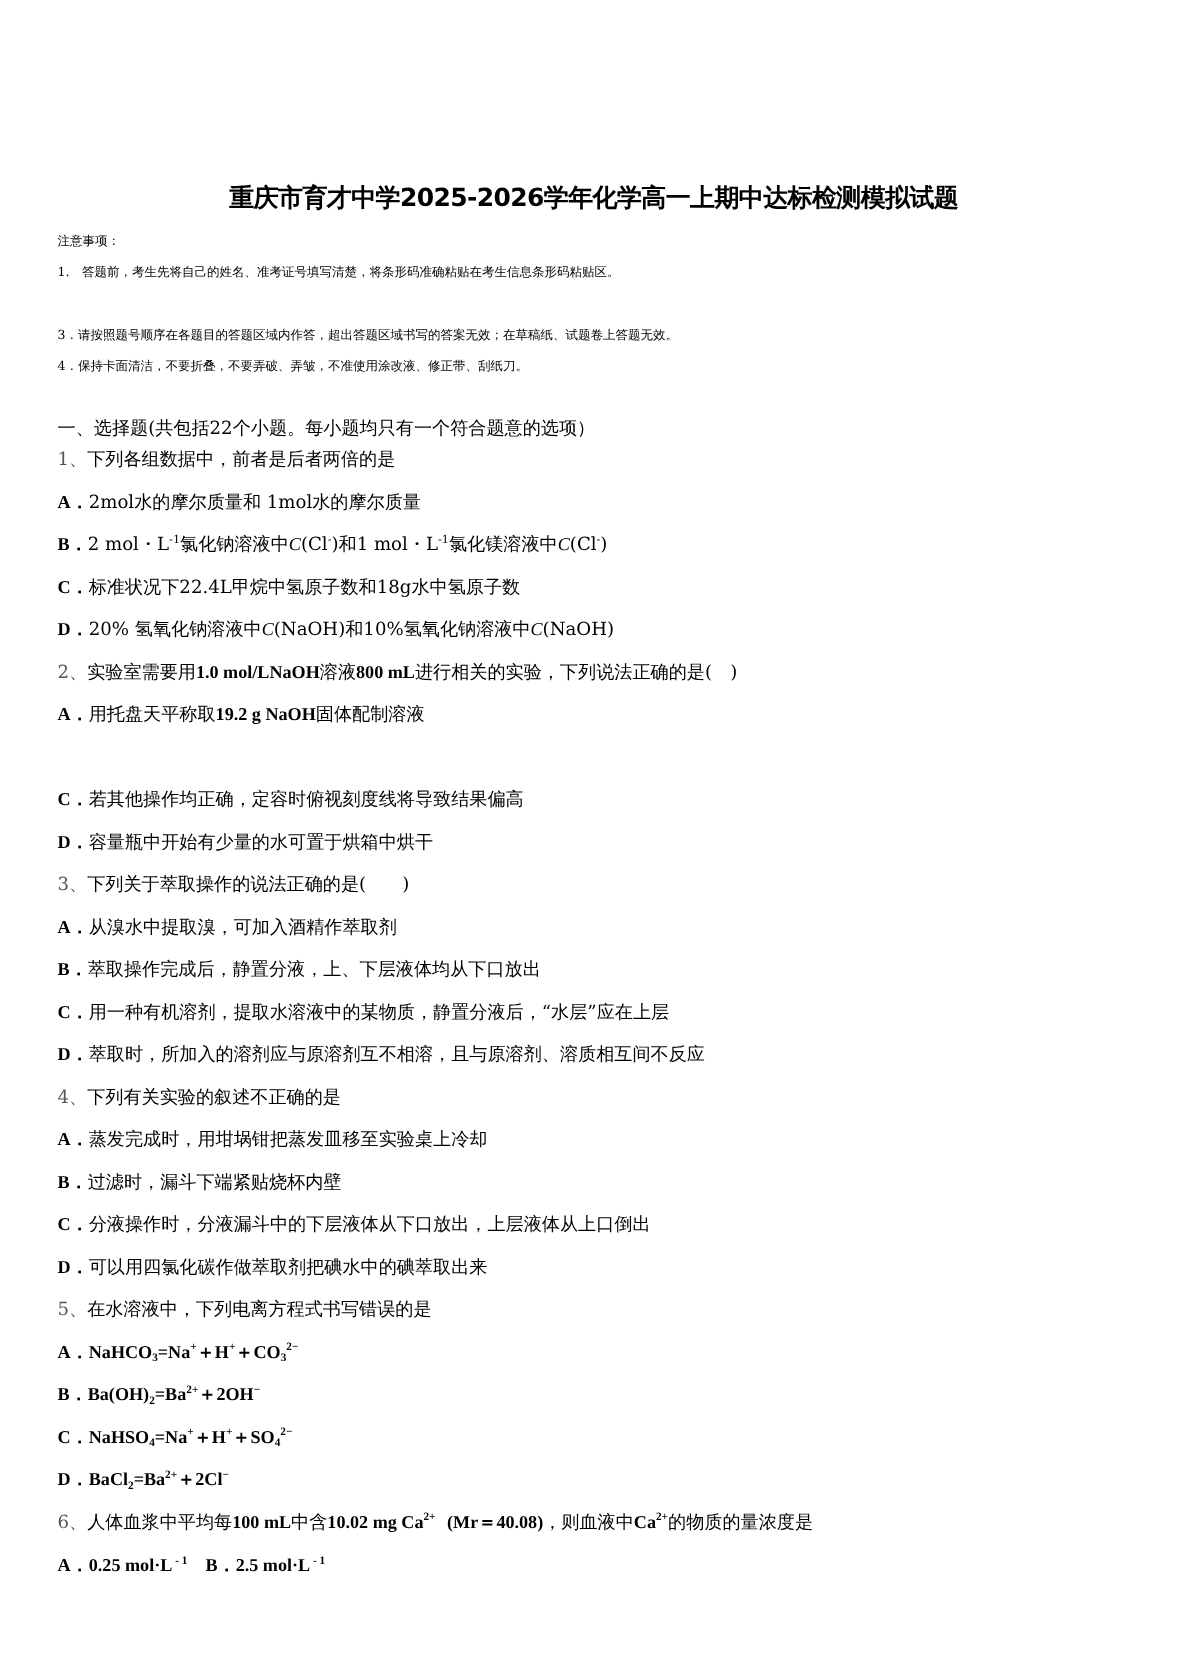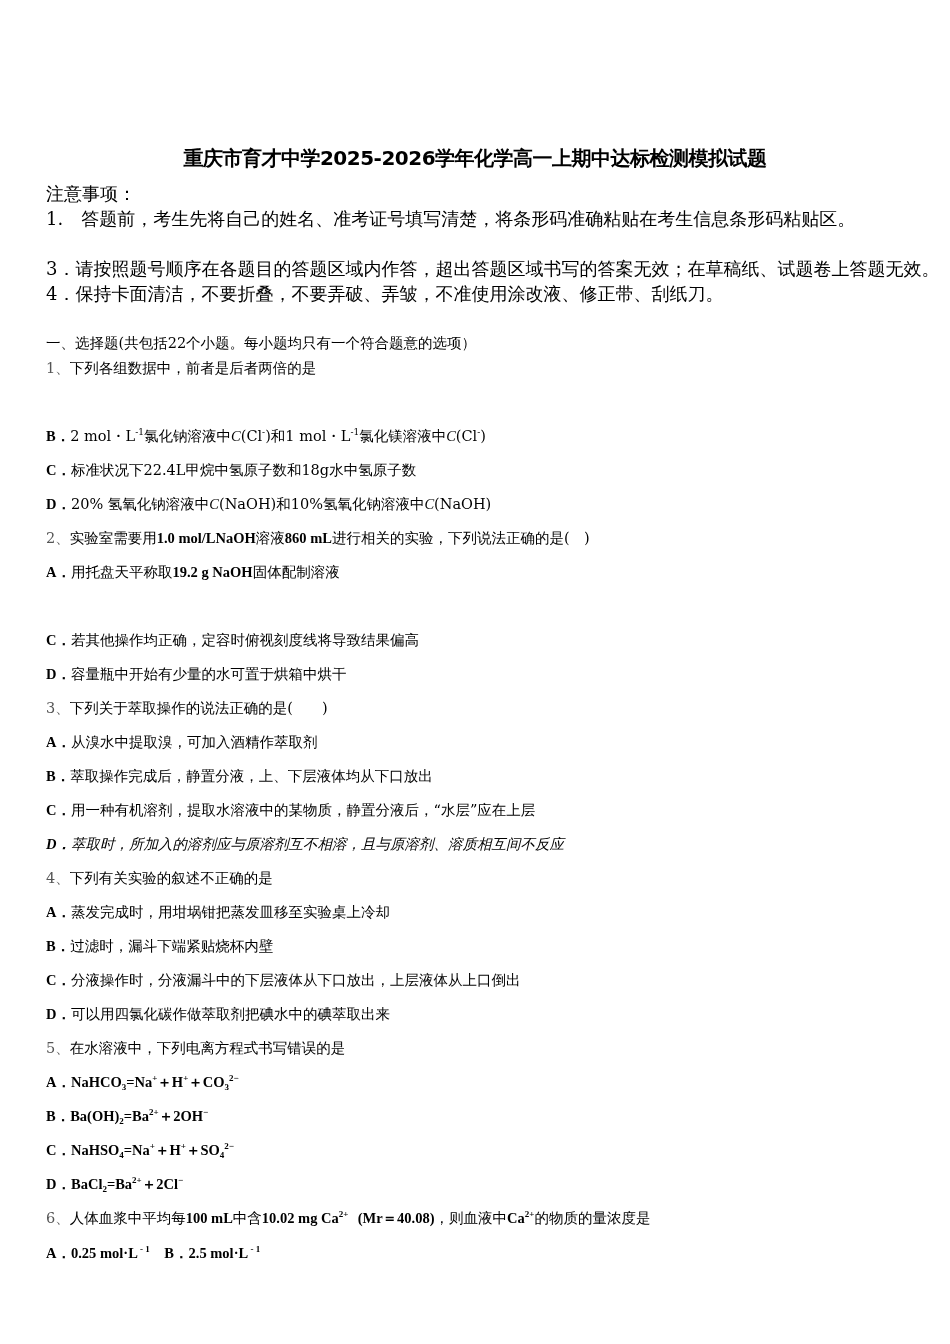--- a/index.html
+++ b/index.html
@@ -34,21 +34,21 @@
       letter-spacing: -0.5px;
       line-height: 30px;
     }
     .line {
       position: absolute;
       left: 46px;
       white-space: nowrap;
       font-size: 14.5px;
       line-height: 20px;
     }
-    .notice { font-size: 18px; }
+    .notice { font-size: 10px; }
     .qnum { color: #555; }
     .opt-label { font-weight: bold; font-family: "Liberation Serif", serif; }
     .bold { font-weight: bold; }
     .tnr { font-family: "Liberation Serif", serif; }
     .it { font-style: italic; font-family: "Liberation Serif", serif; }
     sup, sub { font-size: 9px; line-height: 0; }
     sup { vertical-align: 6px; }
     sub { vertical-align: -3px; }
   </style>
 </head>
@@ -61,32 +61,35 @@
   <div class="line notice" style="top:152px;">注意事项：</div>
   <div class="line notice" style="top:177px;">1.　答题前，考生先将自己的姓名、准考证号填写清楚，将条形码准确粘贴在考生信息条形码粘贴区。</div>
   <div class="line notice" style="top:227px;">3．请按照题号顺序在各题目的答题区域内作答，超出答题区域书写的答案无效；在草稿纸、试题卷上答题无效。</div>
   <div class="line notice" style="top:252px;text-align:right;">4．保持卡面清洁，不要折叠，不要弄破、弄皱，不准使用涂改液、修正带、刮纸刀。</div>
 
   <div class="line" style="top:301px;">一、选择题(共包括22个小题。每小题均只有一个符合题意的选项）</div>
 
   <div class="line" style="top:326px;">
     <span class="qnum">1、</span><span>下列各组数据中，前者是后者两倍的是</span>
   </div>
+  <div class="line" style="top:360px;">
+    <span class="opt-label">A．</span><span>2mol水的摩尔质量和 1mol水的摩尔质量</span>
+  </div>
   <div class="line" style="top:394px;">
     <span class="opt-label">B．</span><span>2 mol・L</span><sup>-1</sup><span>氯化钠溶液中</span><span class="it">C</span><span>(Cl</span><sup>-</sup><span>)和1 mol・L</span><sup>-1</sup><span>氯化镁溶液中</span><span class="it">C</span><span>(Cl</span><sup>-</sup><span>)</span>
   </div>
   <div class="line" style="top:428px;">
     <span class="opt-label">C．</span><span>标准状况下22.4L甲烷中氢原子数和18g水中氢原子数</span>
   </div>
   <div class="line" style="top:462px;">
     <span class="opt-label">D．</span><span>20% 氢氧化钠溶液中</span><span class="it">C</span><span>(NaOH)和10%氢氧化钠溶液中</span><span class="it">C</span><span>(NaOH)</span>
   </div>
 
   <div class="line" style="top:496px;">
-    <span class="qnum">2、</span><span>实验室需要用</span><span class="tnr bold">1.0 mol/LNaOH</span><span>溶液</span><span class="tnr bold">860 mL</span><span>进行相关的实验，下列说法正确的是(　)</span>
+    <span class="qnum">2、</span><span>实验室需要用</span><span class="tnr bold">1.0 mol/LNaOH</span><span>溶液</span><span class="tnr bold">800 mL</span><span>进行相关的实验，下列说法正确的是(　)</span>
   </div>
   <div class="line" style="top:530px;">
     <span class="opt-label">A．</span><span>用托盘天平称取</span><span class="tnr bold">19.2 g NaOH</span><span>固体配制溶液</span>
   </div>
   <div class="line" style="top:598px;">
     <span class="opt-label">C．</span><span>若其他操作均正确，定容时俯视刻度线将导致结果偏高</span>
   </div>
   <div class="line" style="top:632px;">
     <span class="opt-label">D．</span><span>容量瓶中开始有少量的水可置于烘箱中烘干</span>
   </div>
@@ -96,21 +99,21 @@
   </div>
   <div class="line" style="top:700px;">
     <span class="opt-label">A．</span><span>从溴水中提取溴，可加入酒精作萃取剂</span>
   </div>
   <div class="line" style="top:734px;">
     <span class="opt-label">B．</span><span>萃取操作完成后，静置分液，上、下层液体均从下口放出</span>
   </div>
   <div class="line" style="top:768px;">
     <span class="opt-label">C．</span><span>用一种有机溶剂，提取水溶液中的某物质，静置分液后，“水层”应在上层</span>
   </div>
-  <div class="line" style="top:802px;font-style:italic;">
+  <div class="line" style="top:802px;">
     <span class="opt-label">D．</span><span>萃取时，所加入的溶剂应与原溶剂互不相溶，且与原溶剂、溶质相互间不反应</span>
   </div>
 
   <div class="line" style="top:836px;">
     <span class="qnum">4、</span><span>下列有关实验的叙述不正确的是</span>
   </div>
   <div class="line" style="top:870px;">
     <span class="opt-label">A．</span><span>蒸发完成时，用坩埚钳把蒸发皿移至实验桌上冷却</span>
   </div>
   <div class="line" style="top:904px;">

